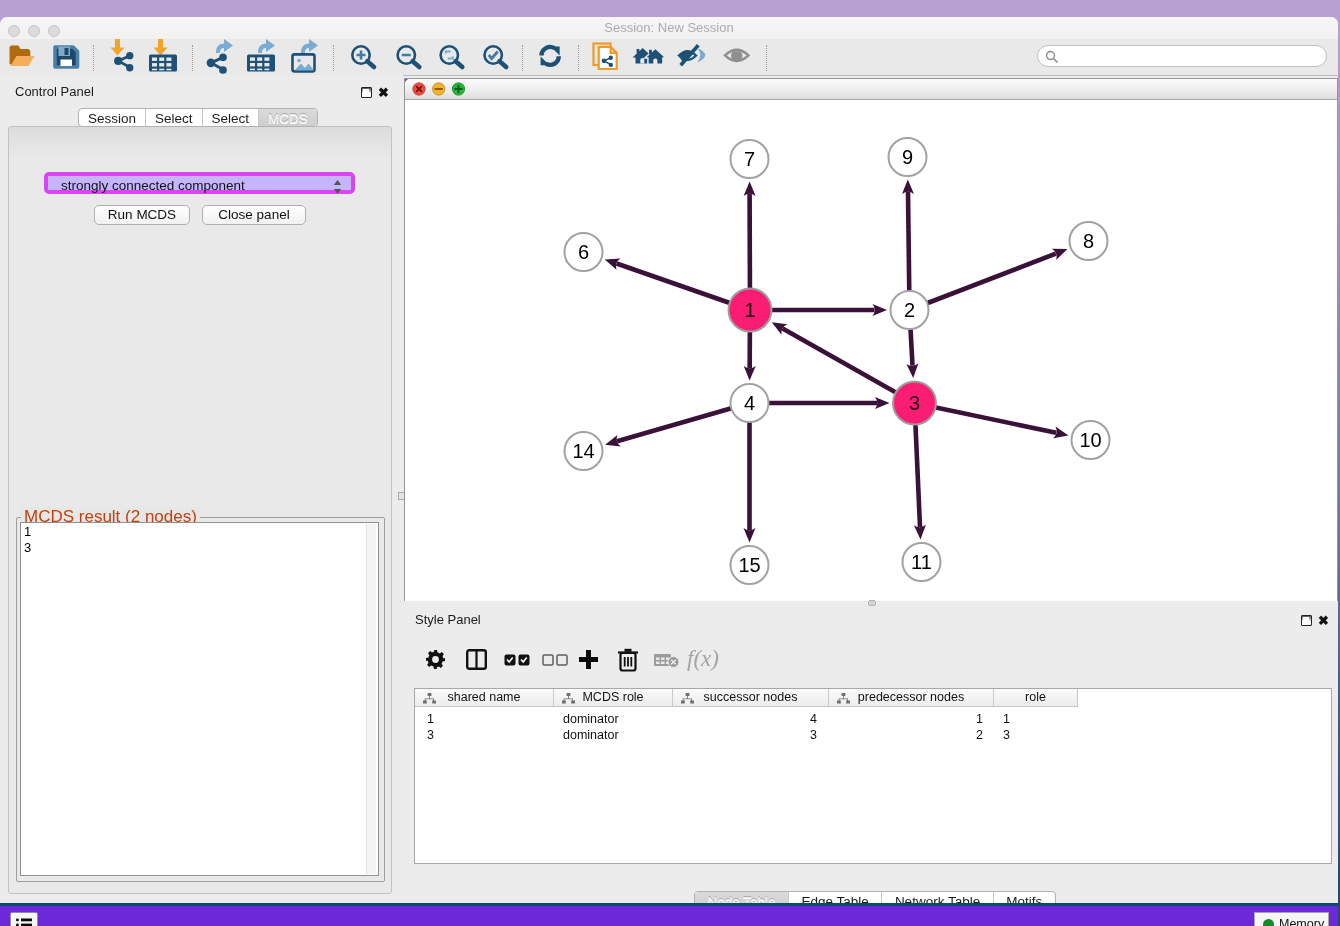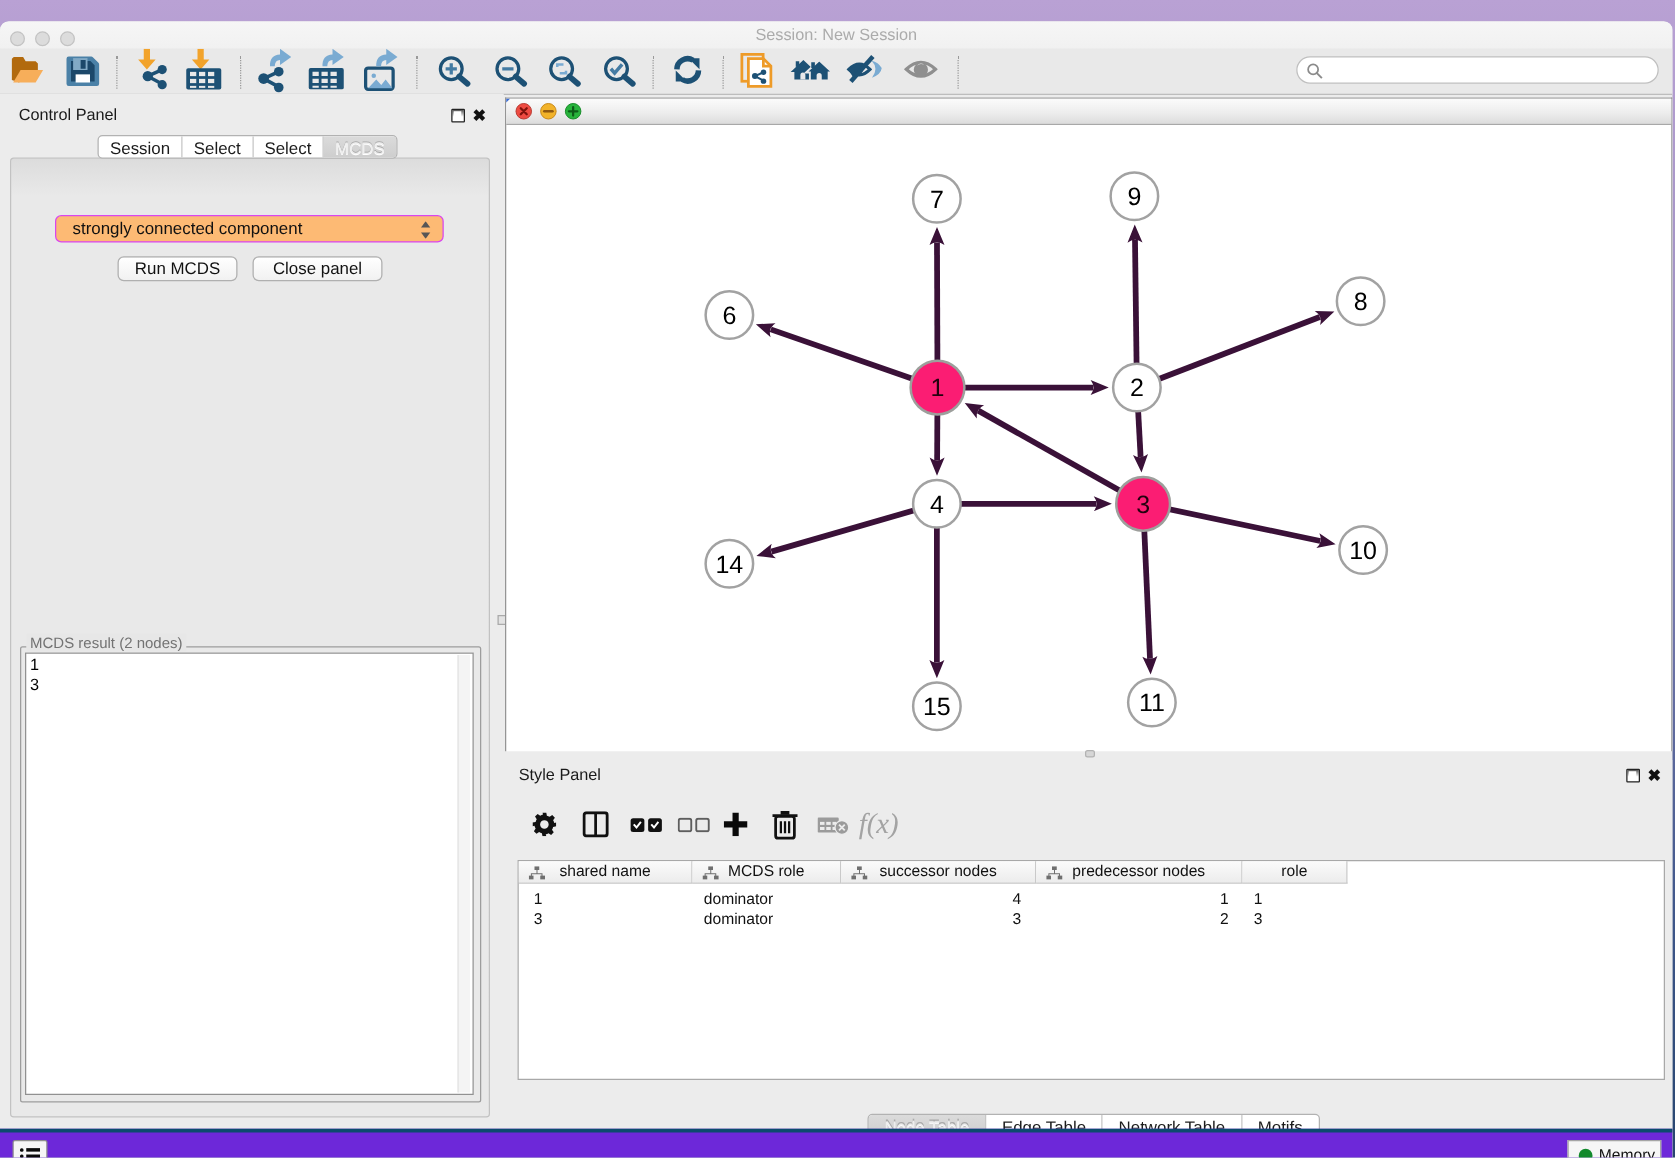--- a/index.html
+++ b/index.html
@@ -222,32 +222,32 @@
         <i></i>
       </div>
     <div class="xbtn" style="left:378px;top:13px;">✖</div>
     <div class="inbox" style="left:8px;top:51px;width:382px;height:766px;background:linear-gradient(#dcdcdc,#e9e9e9 30px);"></div>
     <div class="tabbar" style="left:78px;top:33px;">
       <div class="tab">Session</div>
         <div class="tab">Select</div>
         <div class="tab">Select</div>
         <div class="tab sel">MCDS</div>
     </div>
-    <div style="position:absolute;left:44px;top:97px;width:311px;height:22px;background:#fdba74;border:1px solid #d946ef;border-radius:5px;box-sizing:border-box;">
+    <div style="position:absolute;left:44px;top:97px;width:311px;height:22px;background:#c4b5fd;border:4px solid #d946ef;border-radius:5px;box-sizing:border-box;">
       <div style="position:absolute;left:13px;top:2px;font-size:13.5px;color:#111;">strongly connected component</div>
       <svg style="position:absolute;right:9px;top:4px" width="9" height="14" viewBox="0 0 9 14">
         <path d="M4.5 0 L8.2 5 H0.8 Z" fill="#565656"></path>
           <path d="M4.5 14 L8.2 9 H0.8 Z" fill="#565656"></path>
       </svg>
     </div>
     <div class="mbtn" style="left:94px;top:130px;width:96px;">Run MCDS</div>
     <div class="mbtn" style="left:202px;top:130px;width:104px;">Close panel</div>
 
     <div style="position:absolute;left:16px;top:442px;width:367px;height:363px;border:1px solid #9d9d9d;border-radius:2px;"></div>
-    <div style="position:absolute;left:21px;top:432px;font-size:12px;color:#737373;background:#e7e7e7;padding:0 3px;">MCDS result (2 nodes)</div>
+    <div style="position:absolute;left:21px;top:432px;font-size:17px;color:#c2410c;background:#e7e7e7;padding:0 3px;">MCDS result (2 nodes)</div>
     <div style="position:absolute;left:20px;top:447px;width:359px;height:354px;background:#fff;border:1px solid #919191;box-sizing:border-box;">
       <div style="position:absolute;left:3px;top:1px;font-size:13px;color:#000;line-height:16px;">1<br>3</div>
       <div style="position:absolute;right:2px;top:1px;width:9px;height:350px;background:#f4f4f4;border-left:1px solid #e2e2e2;"></div>
     </div>
 
     <div style="position:absolute;left:398px;top:417px;width:7px;height:8px;background:#e3e3e3;border:1px solid #aaa;box-sizing:border-box;"></div>
   </div>
   <div id="netwin">
     <div id="nettitle">
       <svg style="position:absolute;left:0;top:0" width="80" height="20" viewBox="0 0 80 20">

